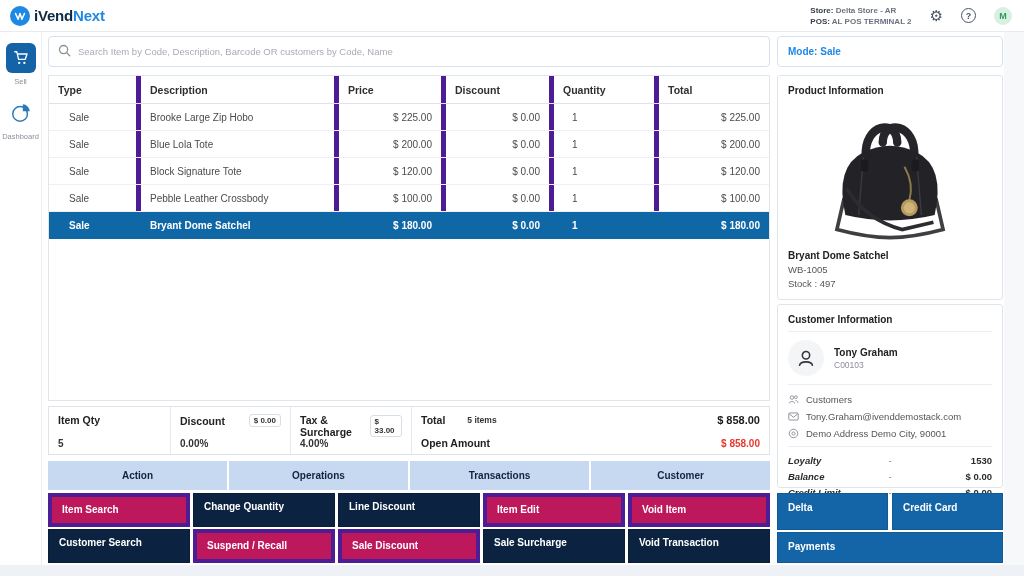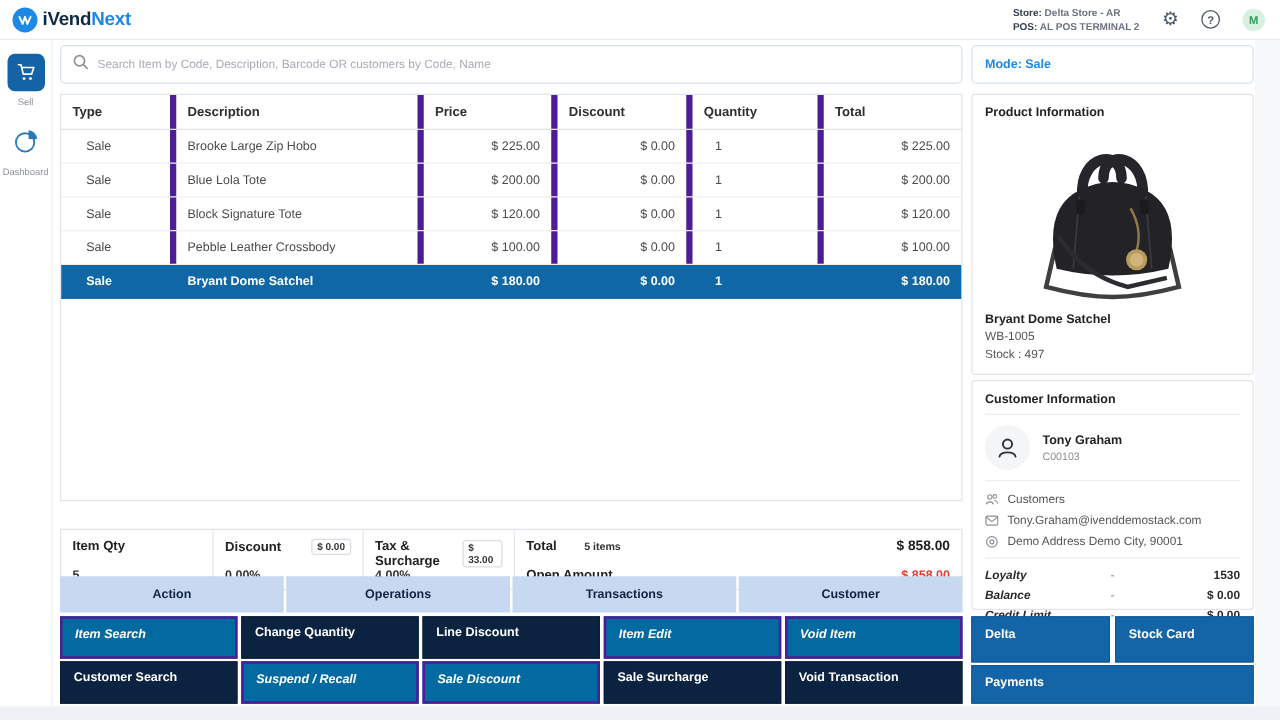--- a/index.html
+++ b/index.html
@@ -49,41 +49,41 @@
   .c-disc  { width:108px; justify-content:flex-end; }
   .c-qty   { width:105px; padding-left:18px; }
   .c-total { flex:1; justify-content:flex-end; border-right:none; }
   .thead .c-type { padding-left:9px; }
   .thead .c-price, .thead .c-disc, .thead .c-total { justify-content:flex-start; }
   .thead .c-qty { padding-left:9px; }
   .trow.selected { background:#0F67A6; border-bottom-color:#0F67A6; }
   .trow.selected .cell { color:#fff; font-weight:bold; border-right-color:transparent; }
 
   
-  .summary { position:absolute; left:48px; top:423px; width:722px; height:49px; border:1px solid #e0e3e7; background:#fff; display:flex; }
+  .summary { position:absolute; left:48px; top:406px; width:722px; height:49px; border:1px solid #e0e3e7; background:#fff; display:flex; }
   .sum-cell { border-right:1px solid #e5e8ec; padding:7px 9px 5px 9px; display:flex; flex-direction:column; justify-content:space-between; }
   .sum-cell:last-child { border-right:none; }
   .s1 { width:122px; } .s2 { width:120px; } .s3 { width:121px; } .s4 { flex:1; }
   .sum-label { font-size:10.5px; font-weight:bold; color:#222; }
   .sum-value { font-size:10px; font-weight:bold; color:#333; }
   .sum-top { display:flex; align-items:center; justify-content:space-between; }
   .badge { border:1px solid #d9dee5; border-radius:3px; font-size:8px; font-weight:bold; color:#333; padding:1px 4px; background:#fff; }
   .s4 .row { display:flex; align-items:center; }
   .total-items { font-size:8.5px; font-weight:bold; color:#333; margin-left:22px; }
   .total-val { margin-left:auto; font-size:11px; font-weight:bold; color:#1b1b1b; }
   .open-val { margin-left:auto; font-size:10px; font-weight:bold; color:#E8382C; }
 
   
   .tabs { position:absolute; left:48px; top:461px; width:722px; height:29px; display:flex; gap:2px; }
   .tab { flex:1; background:#C6D9F1; color:#12233f; font-size:10px; font-weight:bold; display:flex; align-items:center; justify-content:center; cursor:pointer; }
 
   
   .grid { position:absolute; left:48px; top:493px; width:722px; height:70px; display:grid; grid-template-columns:repeat(5,1fr); grid-template-rows:34px 34px; gap:2px 3px; }
   .gbtn { color:#fff; font-size:10px; font-weight:bold; padding:7px 0 0 10px; cursor:pointer; text-align:left; }
-  .gbtn.blue { background:#0369a1; border:2px solid #4c1d95;font-style:italic; }
+  .gbtn.blue { background:#be185d; border:4px solid #4c1d95; }
   .gbtn.navy { background:#0B2240; border:1px solid #0a1e39; }
 
   
   .mode-box { position:absolute; left:777px; top:36px; width:226px; height:31px; border:1px solid #d6e2f3; border-radius:4px; background:#fff; display:flex; align-items:center; padding-left:10px; font-size:10px; font-weight:bold; color:#1E88E5; }
   .panel { position:absolute; background:#fff; border:1px solid #e1e5ea; border-radius:3px; }
   .product-box { left:777px; top:75px; width:226px; height:225px; }
   .panel-title { font-size:10px; font-weight:bold; color:#222; padding:9px 10px 6px 10px; }
   .bag-wrap { display:flex; justify-content:center; margin-top:2px; }
   .prod-name { font-size:10px; font-weight:bold; color:#222; padding:6px 10px 0 10px; }
   .prod-line { font-size:9.5px; color:#555; padding:3px 10px 0 10px; }
@@ -348,14 +348,14 @@
     </div>
     <div class="loy-row">
       <span class="loy-label">Credit Limit</span>
       <span class="loy-sep">-</span>
       <span class="loy-val">$ 0.00</span>
     </div>
   </div>
 </div>
 
 <div class="pay pay-cash">Delta</div>
-<div class="pay pay-credit">Stock Card</div>
+<div class="pay pay-credit">Credit Card</div>
 <div class="pay pay-payments">Payments</div>
 
 </body></html>

